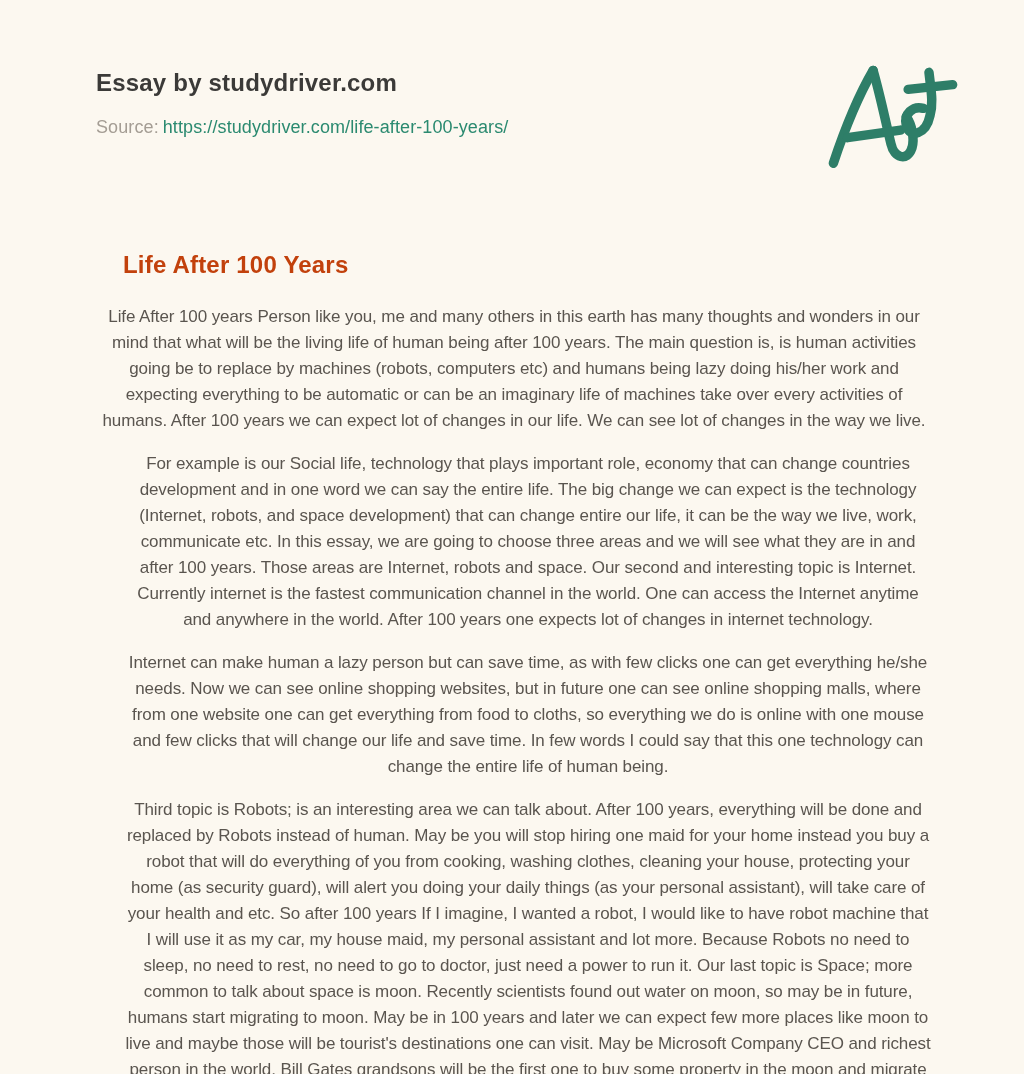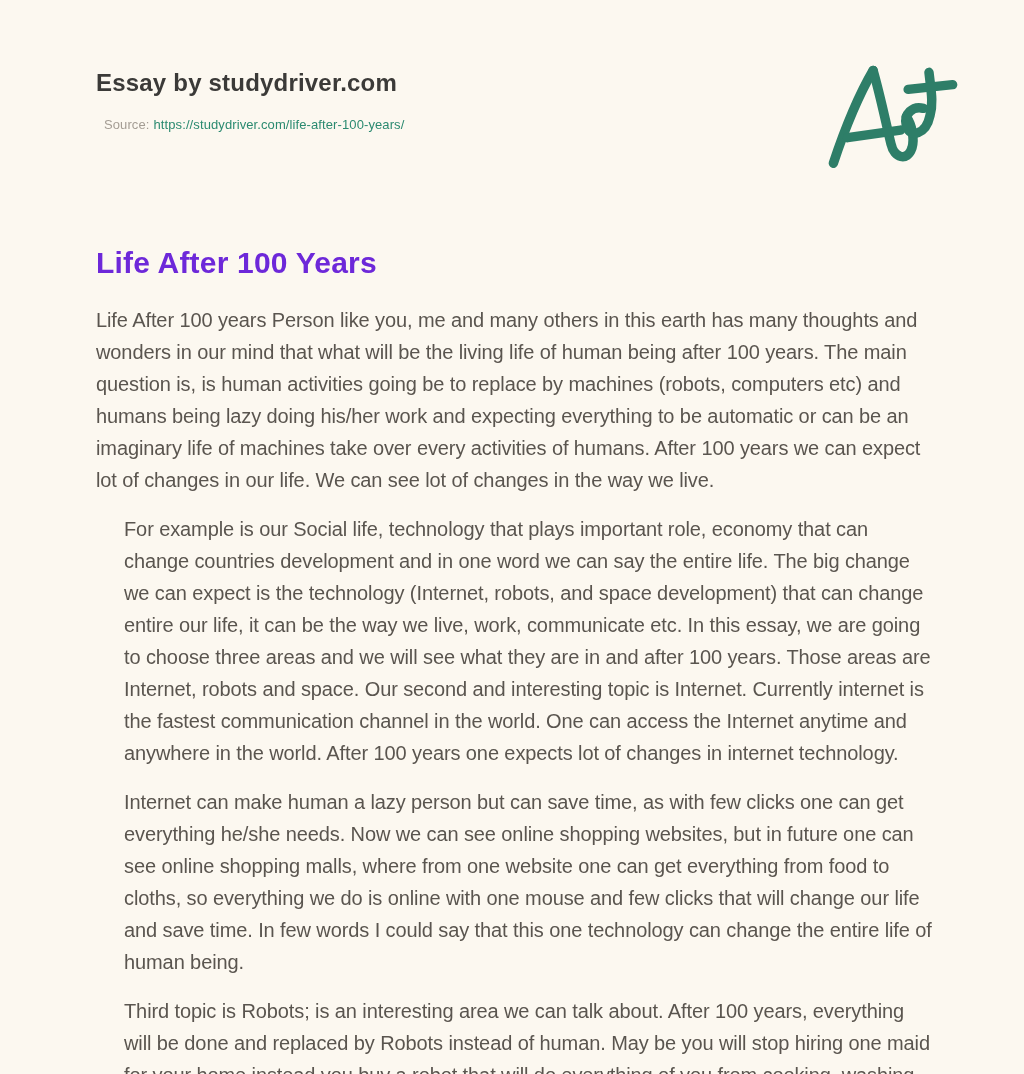--- a/index.html
+++ b/index.html
@@ -18,53 +18,54 @@
   }
   .byline {
     font-size: 24px;
     font-weight: bold;
     color: #3b3a38;
     letter-spacing: 0.2px;
     line-height: 1.1;
   }
   .source-line {
     margin-top: 21px;
-    font-size: 13px;
+    font-size: 18px;
     color: #a49d94;
     letter-spacing: 0.1px;
-    margin-left: 8px;
   }
   .source-line a {
     color: #2b8a70;
     text-decoration: none;
     margin-left: 4px;
   }
   .logo {
     position: absolute;
     top: 56px;
     right: 60px;
     width: 142px;
     height: 116px;
   }
   .logo svg { width: 100%; height: 100%; }
   .essay-title {
     margin-top: 114px;
-    font-size: 30px;
+    font-size: 24px;
     font-weight: bold;
-    color: #6d28d9;
+    color: #c2410c;
     letter-spacing: 0.2px;
     line-height: 1.1;
+    margin-left: 27px;
   }
   .essay-body p {
     margin-top: 25px;
     max-width: 842px;
-    font-size: 20px;
+    font-size: 17px;
     letter-spacing: -0.1px;
-    line-height: 32px;
+    line-height: 26px;
     color: #5a554f;
+    text-align: center;
   }
   .essay-body p + p { margin-top: 17px; margin-left: 28px; }
 </style>
 </head>
 <body>
 
 <div class="page">
 
   <header>
     <h1 class="byline">Essay by studydriver.com</h1>

